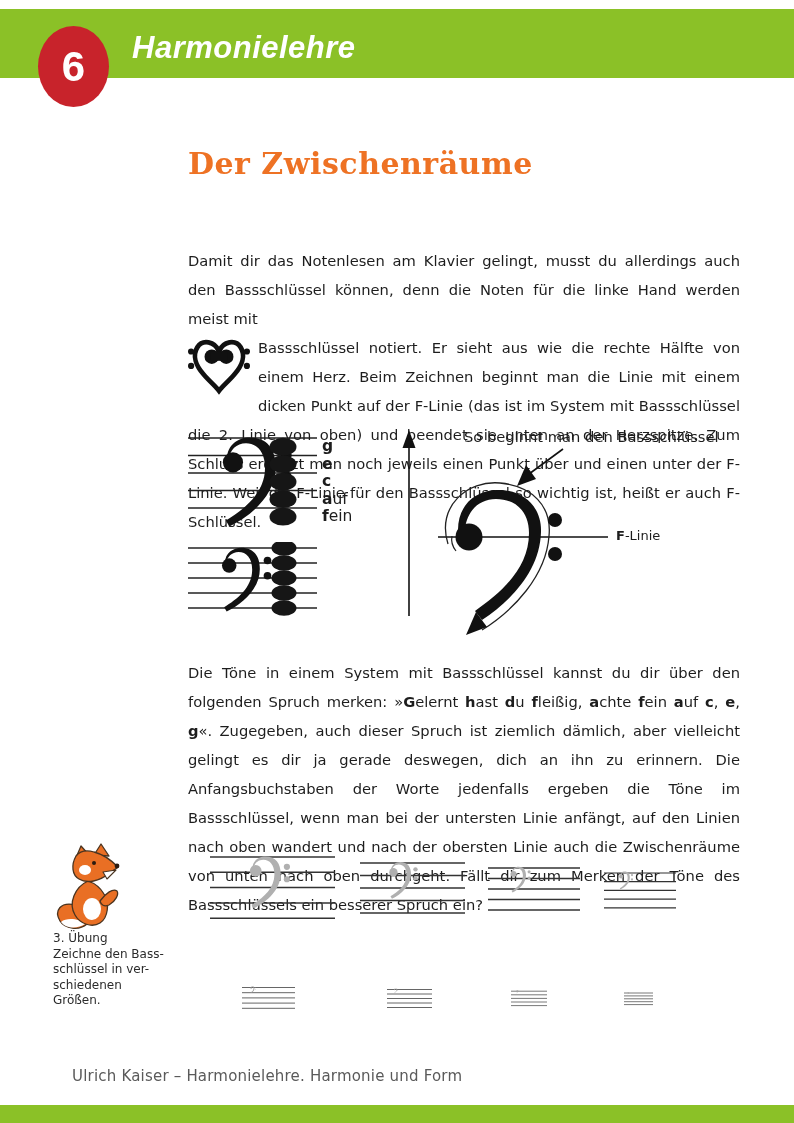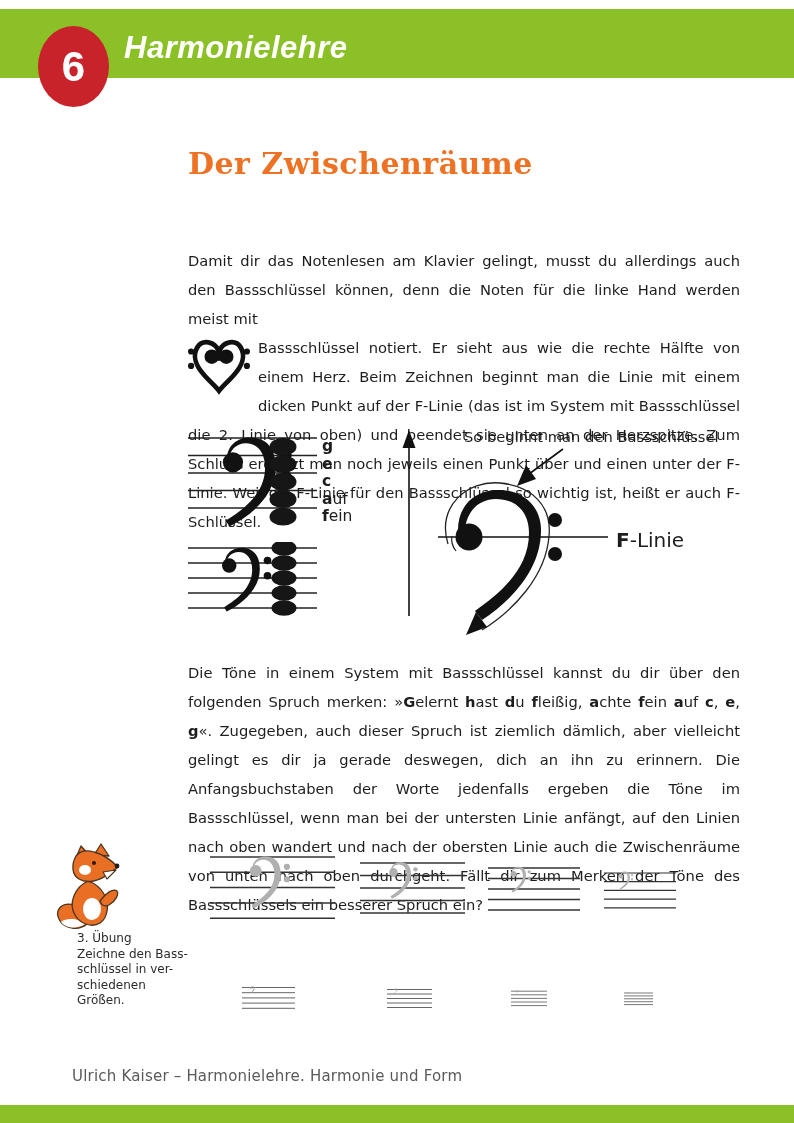--- a/index.html
+++ b/index.html
@@ -3,44 +3,44 @@
 <meta charset="utf-8">
 <style>
   html,body{margin:0;padding:0;}
   .page{position:relative;width:794px;height:1123px;background:#ffffff;overflow:hidden;
         font-family:"DejaVu Sans",sans-serif;color:#1d1d1d;}
   
   .header-bar{position:absolute;left:0;top:9px;width:794px;height:69px;background:var(--green,#8bc127);}
   .chapter-badge{position:absolute;left:38px;top:26px;width:71px;height:81px;border-radius:50%;
         background:var(--red,#c8232b);display:flex;align-items:center;justify-content:center;}
   .chapter-badge span{color:#fff;font-size:42px;font-weight:bold;font-family:"Liberation Sans",sans-serif;}
-  .chapter-title{position:absolute;left:124px;top:30px;color:#fff;font-family:"Liberation Sans",sans-serif;
+  .chapter-title{position:absolute;left:132px;top:30px;color:#fff;font-family:"Liberation Sans",sans-serif;
         font-weight:bold;font-style:italic;font-size:31px;letter-spacing:0.5px;text-align:center;}
   
   .h-title{position:absolute;left:188px;top:146px;color:var(--orange,#ee7224);
         font-family:"DejaVu Serif",serif;font-weight:bold;font-size:30px;letter-spacing:0.5px;}
   .h-sub{position:absolute;left:188px;top:190px;color:var(--blue,#3f8fcb);
         font-family:"DejaVu Serif",serif;font-weight:bold;font-size:21px;letter-spacing:0.5px;}
   
   .body-text{position:absolute;left:188px;width:552px;font-size:14.7px;line-height:29px;
         text-align:justify;color:#1d1d1d;}
   .p1{top:246px;}
   .p2{top:658px;}
   .heart-float{float:left;width:62px;height:62px;margin:3px 8px 4px 0;}
   
   .abs{position:absolute;}
   .label-col{position:absolute;left:322px;font-size:15.5px;color:#1d1d1d;}
   .label-col div{white-space:nowrap;}
   .lc1 div{height:17.5px;line-height:17.5px;}
   .lc2 div{height:15px;line-height:15px;}
   .caption{position:absolute;left:464px;top:428px;font-size:14.7px;color:#1d1d1d;white-space:nowrap;}
-  .f-label{position:absolute;left:616px;top:528px;font-size:20px;color:#1d1d1d;white-space:nowrap;}
+  .f-label{position:absolute;left:616px;top:528px;font-size:13px;color:#1d1d1d;white-space:nowrap;}
   
   .exercise-text{position:absolute;left:53px;top:931px;width:120px;font-size:12px;line-height:15.5px;
-        color:#2b2b2b;white-space:pre-line;margin-left:24px;}
+        color:#2b2b2b;white-space:pre-line;}
   
   .footer{position:absolute;left:72px;top:1067px;font-size:15px;color:#5a5a5a;letter-spacing:0.2px;}
   .bottom-bar{position:absolute;left:0;top:1105px;width:794px;height:18px;background:var(--green,#8bc127);}
   b{font-weight:bold;}
 </style>
 </head>
 <body>
 
 <div class="page">
 

